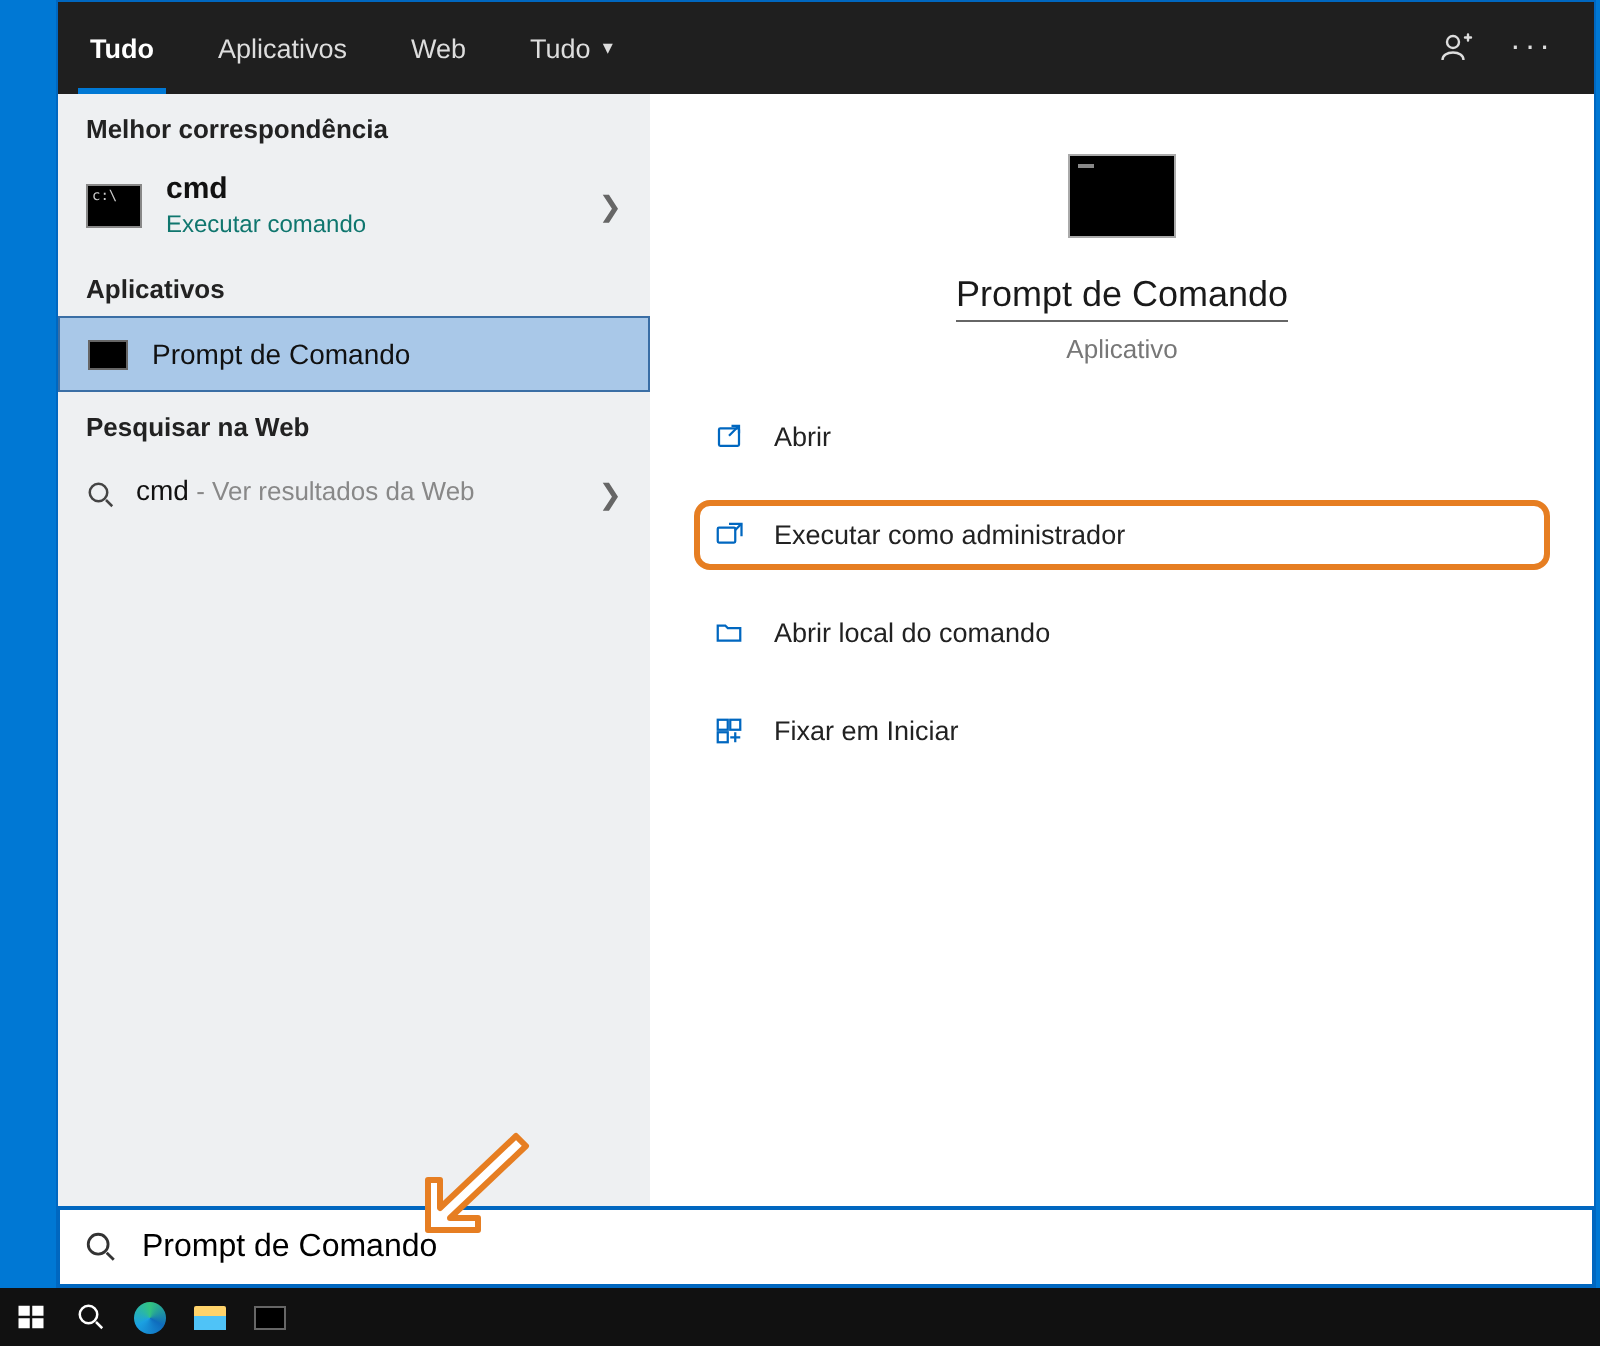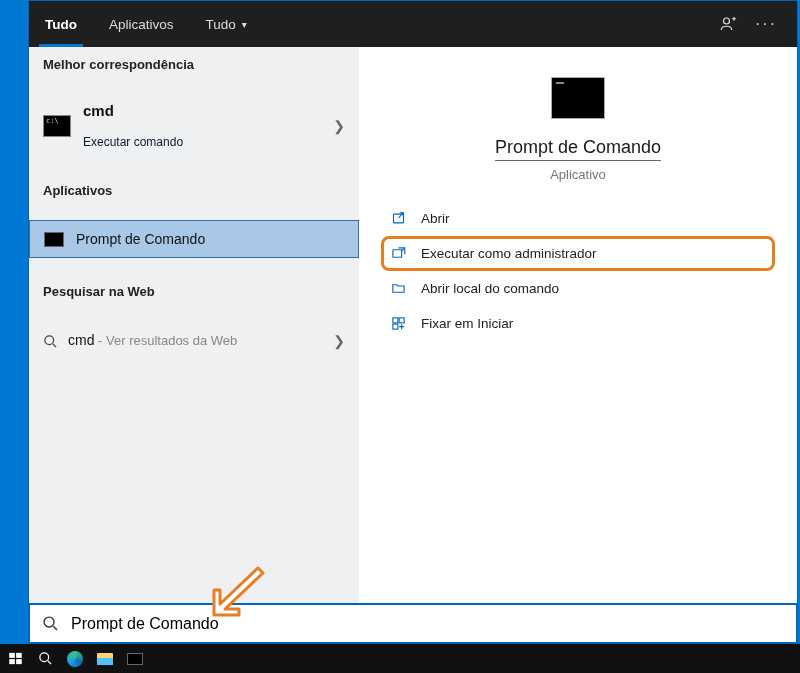--- a/index.html
+++ b/index.html
@@ -7,42 +7,42 @@
 .frame { position: absolute; left: 28px; top: 0; width: 770px; height: 630px; display: flex; flex-direction: column; border: 1px solid #0067c0; }
 .topbar { height: 46px; background: #1f1f1f; display: flex; align-items: stretch; color: #fff; }
 .tabs { display: flex; align-items: stretch; }
 .tab { display: flex; align-items: center; padding: 0 16px; font-size: 13.5px; color: #ddd; cursor: pointer; position: relative; }
 .tab.active { color: #fff; font-weight: 600; }
 .tab.active::after { content: ""; position: absolute; left: 10px; right: 10px; bottom: 0; height: 3px; background: #0078d4; }
 .tab .chev { margin-left: 6px; font-size: 10px; }
 .topbar-spacer { flex: 1; }
 .topbar-icons { display: flex; align-items: center; gap: 18px; padding-right: 20px; color: #ddd; }
 .body { flex: 1; display: flex; background: #fff; min-height: 0; }
-.left { width: 330px; background: #eef0f2; display: flex; flex-direction: column; gap: 16px; }
+.left { width: 296px; background: #eef0f2; display: flex; flex-direction: column; }
 .section-header { padding: 10px 14px 6px; font-size: 13px; font-weight: 600; color: #222; }
 .best { display: flex; align-items: center; padding: 8px 14px; gap: 12px; cursor: pointer; }
 .cmd-icon { width: 28px; height: 22px; background: #000; border: 1px solid #888; position: relative; }
 .cmd-icon::before { content: "c:\\"; position: absolute; top: 1px; left: 2px; color: #ccc; font-size: 7px; font-family: monospace; }
 .best-text { flex: 1; }
 .best-title { font-size: 15px; font-weight: 600; color: #111; }
-.best-sub { font-size: 12px; color: #0f172a; margin-top: 16px; }
+.best-sub { font-size: 12px; color: #0f766e; margin-top: 2px; }
 .chev-right { color: #666; font-size: 14px; }
 .app-row { display: flex; align-items: center; padding: 10px 14px; gap: 12px; cursor: pointer; background: #a9c8e8; border: 1px solid #3a6ea5; }
 .cmd-icon-sm { width: 20px; height: 15px; background: #000; border: 1px solid #666; }
 .app-row span.label { font-size: 14px; color: #111; }
 .web-row { display: flex; align-items: flex-end; padding: 10px 14px; gap: 10px; cursor: pointer; }
 .web-row .srch { color: #444; }
 .web-row .term { font-size: 14px; color: #111; }
 .web-row .hint { font-size: 13px; color: #888; }
 .right { flex: 1; background: #fff; padding: 30px 24px 0; display: flex; flex-direction: column; align-items: center; }
 .preview-icon { width: 54px; height: 42px; background: #000; border: 1px solid #aaa; margin-bottom: 18px; position: relative; }
 .preview-icon::before { content:""; position:absolute; top:4px; left:4px; width:8px; height:2px; background:#888; }
 .preview-title { font-size: 18px; color: #1a1a1a; border-bottom: 1px solid #666; padding-bottom: 2px; margin-bottom: 6px; cursor: pointer; }
 .preview-sub { font-size: 13px; color: #777; margin-bottom: 21px; }
-.actions { width: 100%; display: flex; flex-direction: column; gap: 4px; }
+.actions { width: 100%; display: flex; flex-direction: column; gap: 18px; }
 .action { display: flex; align-items: center; gap: 14px; padding: 8px 6px; font-size: 13.5px; color: #222; cursor: pointer; border-radius: 3px; }
 .action.hl { outline: 3px solid #e67e22; outline-offset: -1px; border-radius: 6px; }
 .action .ico { width: 18px; display: flex; justify-content: center; color: #0067c0; }
 .searchbar { position: absolute; left: 28px; right: 2px; top: 603px; height: 41px; background: #fff; border: 2px solid #0067c0; display: flex; align-items: center; padding: 0 12px; gap: 12px; }
 .searchbar input { border: none; outline: none; font-size: 16px; flex: 1; background: transparent; }
 .search-icon-sb { color: #333; }
 .arrow-annot { position: absolute; left: 208px; top: 560px; pointer-events: none; }
 .taskbar { position: absolute; left: 0; right: 0; bottom: 0; height: 29px; background: #111; display: flex; align-items: center; padding-left: 2px; gap: 4px; }
 .tb-btn { width: 26px; height: 26px; display: flex; align-items: center; justify-content: center; color: #fff; cursor: pointer; }
 .win-icon svg { width: 15px; height: 15px; }
@@ -52,20 +52,21 @@
 svg { display: block; }
 </style>
 </head>
 <body>
 
 <div class="frame">
   <div class="topbar">
     <div class="tabs">
       <div class="tab active">Tudo</div>
       <div class="tab">Aplicativos</div>
+      <div class="tab">Web</div>
       <div class="tab">
           <span>Tudo</span>
           <span class="chev">▾</span>
         </div>
     </div>
     <div class="topbar-spacer"></div>
     <div class="topbar-icons">
       <span>
         <svg width="18" height="18" viewBox="0 0 24 24" fill="none" stroke="currentColor" stroke-width="1.6">
             <circle cx="10" cy="8" r="4"></circle>

